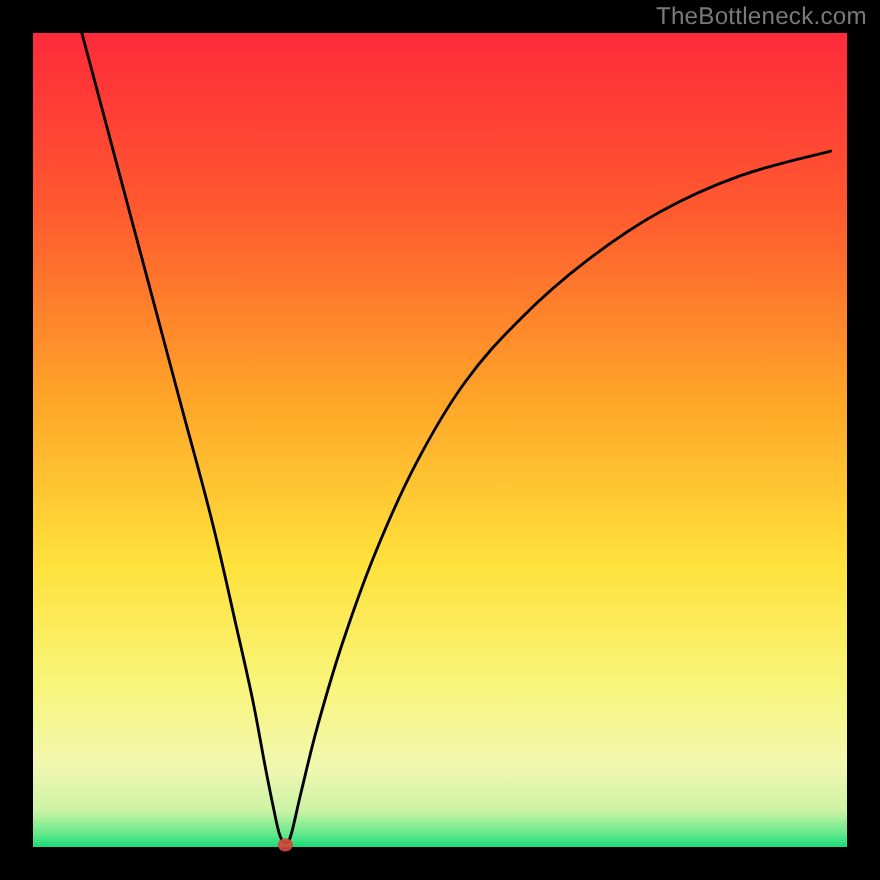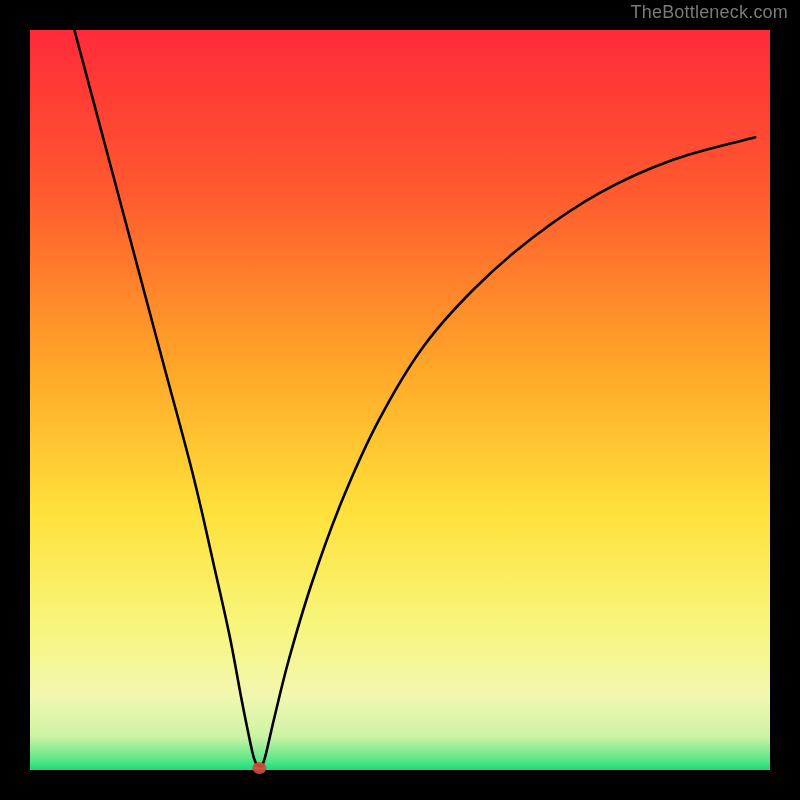--- a/index.html
+++ b/index.html
@@ -15,21 +15,21 @@
     left: 0;
     top: 0;
     width: 800px;
     height: 800px;
   }
   .watermark {
     position: absolute;
     top: 2px;
     right: 12px;
     font-family: Arial, Helvetica, sans-serif;
-    font-size: 18px;
+    font-size: 22px;
     color: #7a7a7a;
     letter-spacing: 0.2px;
     user-select: none;
   }
   svg {
     position: absolute;
     left: 0;
     top: 0;
   }
 </style>

